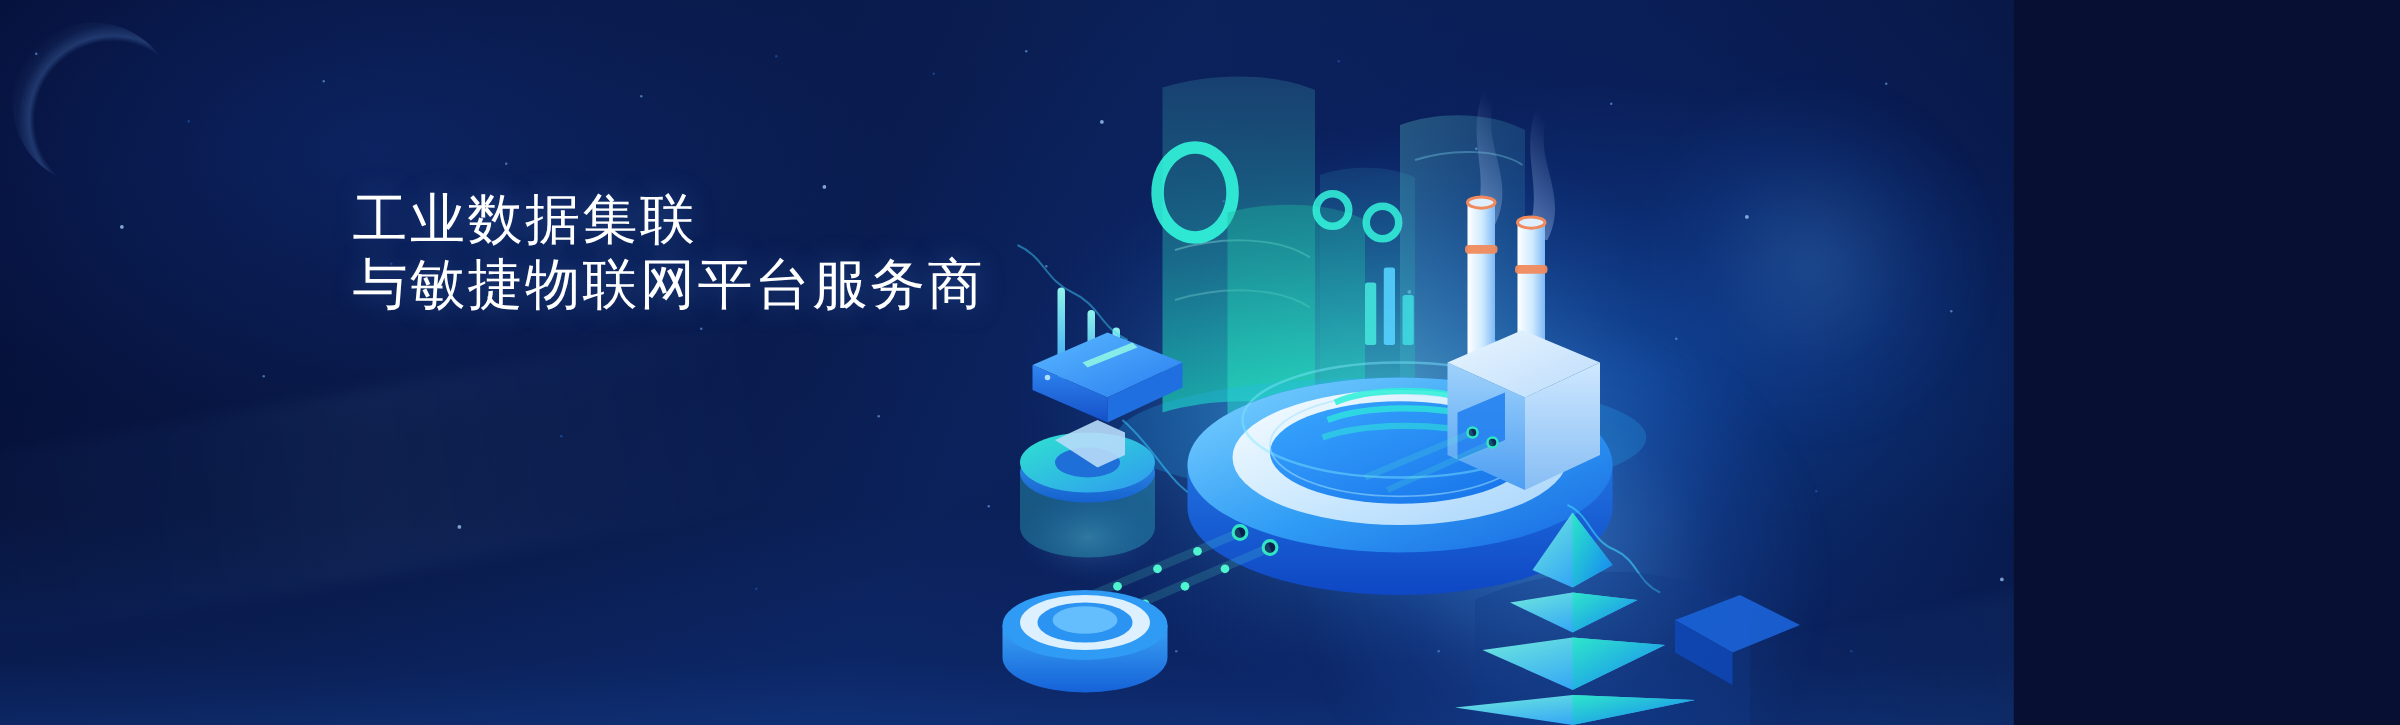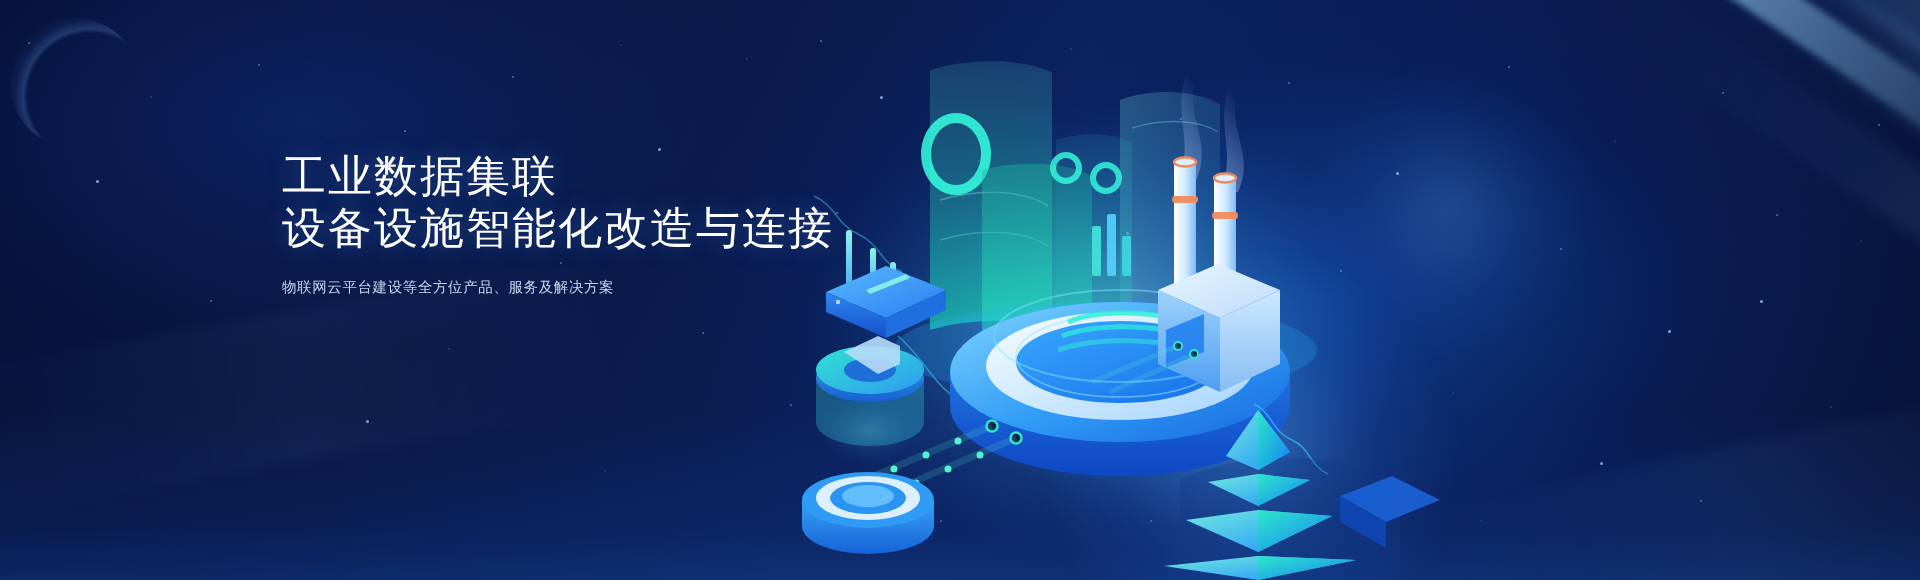--- a/index.html
+++ b/index.html
@@ -4,21 +4,21 @@
 <style>
   * { margin:0; padding:0; box-sizing:border-box; }
   html, body {
     width:1920px; height:580px;
     overflow:hidden;
     background:#071033;
     font-family:"Liberation Sans","DejaVu Sans",sans-serif;
   }
   #banner{
     position:relative;
-    width:1920px; height:580px;
+    width:1611px; height:580px;
     overflow:hidden;
     background:
       radial-gradient(900px 560px at 1320px 300px, rgba(18,86,190,0.55) 0%, rgba(10,40,120,0.25) 42%, rgba(5,18,68,0) 72%),
       radial-gradient(760px 420px at 300px 120px, rgba(20,58,150,0.38) 0%, rgba(8,24,80,0.12) 55%, rgba(5,16,60,0) 80%),
       linear-gradient(118deg, #050f36 0%, #081743 26%, #0b2159 50%, #0a1c50 68%, #061236 100%);
   }
 
   
   .stars{ position:absolute; inset:0; pointer-events:none; }
   .stars i{
@@ -146,23 +146,22 @@
   <div class="sweep" id="sw1"></div>
   <div class="sweep" id="sw2"></div>
   <div class="sweep" id="sw3"></div>
   <div class="sweep" id="sw4"></div>
   <div class="sweep" id="sw5"></div>
   <div id="glowbeam"></div>
   <div id="hgrid"></div>
 
   <div id="copy">
     <div class="hl">工业数据集联</div>
-    <div class="hl">设备设施智能化改造与连接</div>
+    <div class="hl">与敏捷物联网平台服务商</div>
     <div id="sub">
-      <div class="sl">物联网云平台建设等全方位产品、服务及解决方案</div>
     </div>
   </div>
 
   <div id="art">
     <svg viewBox="0 0 1140 580" xmlns="http://www.w3.org/2000/svg">
       <defs>
         <linearGradient id="gTowerA" x1="0" y1="0" x2="0" y2="1">
           <stop offset="0%" stop-color="#1e4f7a" stop-opacity=".85"></stop>
           <stop offset="55%" stop-color="#1f8f9c" stop-opacity=".80"></stop>
           <stop offset="100%" stop-color="#19d6b8" stop-opacity=".88"></stop>

